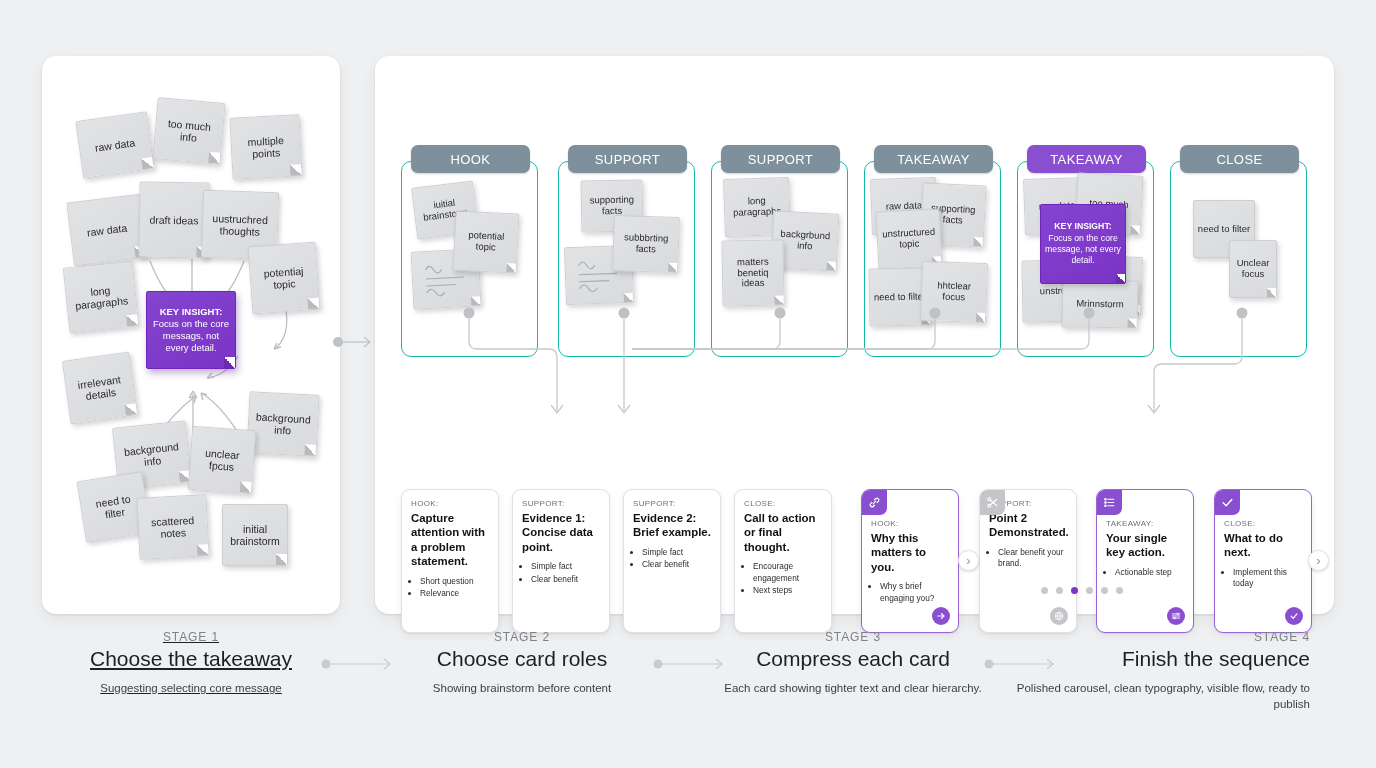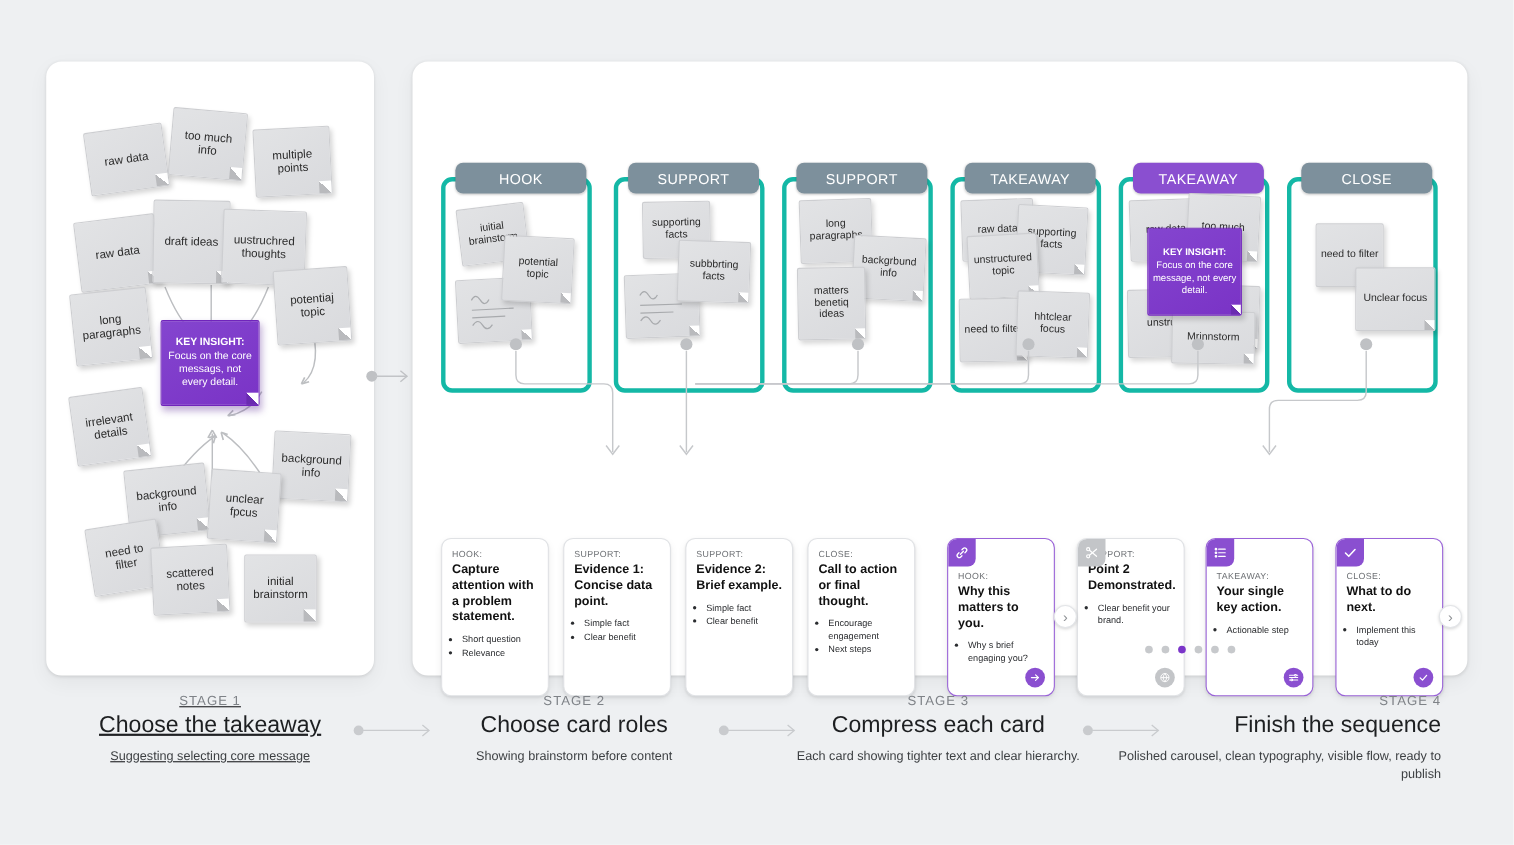--- a/index.html
+++ b/index.html
@@ -53,21 +53,21 @@
   .note.insight b{ display:block; font-weight:bold; }
   .scribble{ background:linear-gradient(150deg,#e4e5e7 0,#dbdcde 100%); }
 
   .arrow-svg{ position:absolute; left:0; top:0; pointer-events:none; }
 
   
   .rolecol{
     position:absolute;
     top:105px;
     width:137px; height:196px;
-    border:4px solid #14b8a6;
+    border:1px solid #14b8a6;
     border-radius:10px;
     background:#fff;
   }
   .roletag{
     position:absolute;
     top:-17px; left:9px;
     width:119px; height:28px;
     border-radius:7px;
     background:#7d909c;
     color:#fff;
@@ -356,21 +356,21 @@
     </div>
   </div>
 
   <div class="rolecol" style="left:795px;">
     <div class="roletag">
         <span>CLOSE</span>
       </div>
     <div class="colnote" style="left:22px;top:38px;width:62px;height:58px;transform:rotate(0deg);">
         <span>need to filter</span>
       </div>
-    <div class="colnote" style="left:58px;top:78px;width:73px;height:58px;transform:rotate(0deg);">
+    <div class="colnote" style="left:58px;top:78px;width:48px;height:58px;transform:rotate(0deg);">
         <span>Unclear focus</span>
       </div>
   </div>
 
   <svg class="arrow-svg" width="959" height="558">
     <g fill="none" stroke="#c6c8cb" stroke-width="1.3">
       <circle cx="94" cy="257" r="5.5" fill="#bfc1c4" stroke="none"></circle>
       <path d="M94 263 V285 q0 8 8 8 H174 q8 0 8 8 V355"></path>
       <path d="M176 349 L182 357 L188 349"></path>
 

